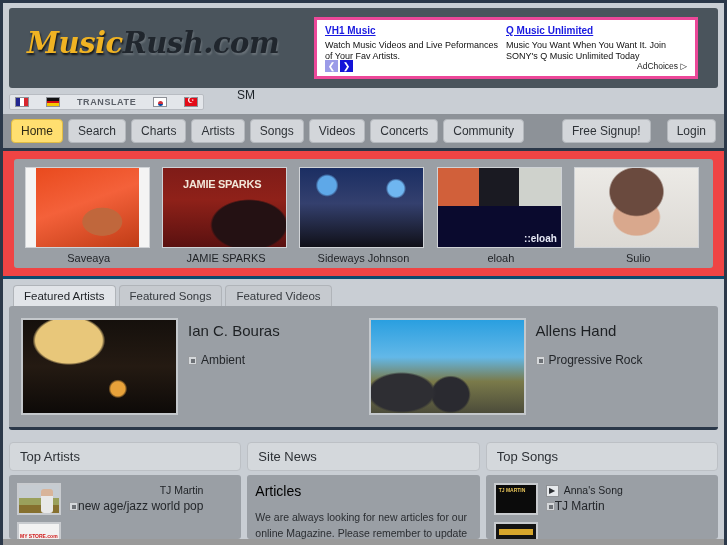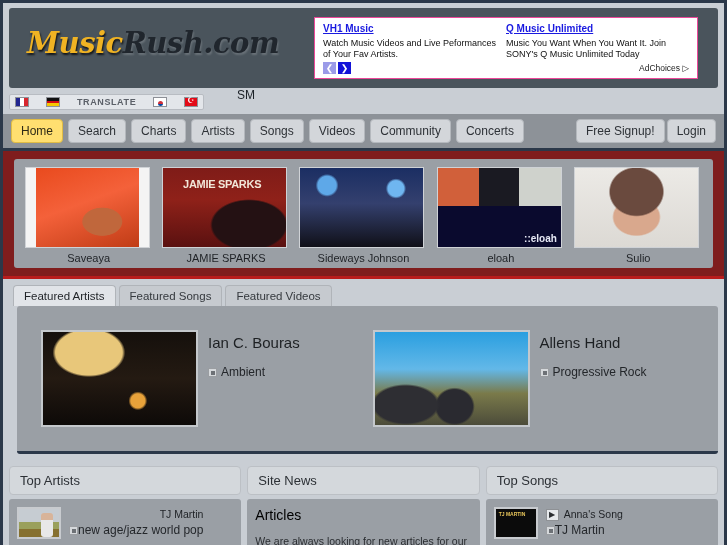--- a/index.html
+++ b/index.html
@@ -58,21 +58,21 @@
     font-style: normal;
     margin-top: 28px;
   }
 
   
   .ad-box {
     position: absolute;
     right: 20px; top: 9px;
     width: 384px; height: 62px;
     background: #ffffff;
-    border: 1px solid #ec4899;
+    border: 3px solid #ec4899;
     padding: 5px 8px 0 8px;
     font-size: 9.5px;
     color: #111;
     display: flex;
   }
   .ad-col { width: 50%; line-height: 1.25; }
   .ad-col a {
     color: #1a1ae0; font-weight: bold; font-size: 10px;
     text-decoration: underline; display: inline-block; margin-bottom: 2px;
   }
@@ -112,38 +112,38 @@
   .translate-label { font-size: 9px; font-weight: bold; letter-spacing: 0.6px; color: #5b6068; }
 
   
   .nav-wrap {
     background: #8d9298;
     padding: 5px 8px;
     display: flex; align-items: center;
     border-bottom: 3px solid #2b3849;
   }
   .nav-left { display: flex; gap: 5px; }
-  .nav-right { margin-left: auto; display: flex; gap: 2px; }
+  .nav-right { margin-left: auto; display: flex; gap: 16px; }
   .nav-btn {
     background: #d3d6da;
     border: 1px solid #b4b8bd;
     border-radius: 4px;
     padding: 4px 9px;
     font-size: 12px;
     color: #2e3237;
     cursor: pointer;
     line-height: 14px;
   }
   .nav-btn.active { background: #ffdf70; border-color: #e0bc45; color: #2e2a16; }
 
   
   .strip-wrap {
-    background: #7f1d1d;
+    background: #ef4444;
     padding: 8px 11px;
-    border-bottom: 3px solid #b91c1c;
+    border-bottom: 3px solid #0c4a6e;
   }
   .strip {
     background: #9a9fa5;
     border-radius: 3px;
     padding: 8px 6px 4px 6px;
     display: flex; justify-content: space-around;
   }
   .strip-item { width: 128px; text-align: center; }
   .thumb-lg {
     width: 125px; height: 81px;
@@ -191,24 +191,23 @@
     font-size: 11.5px;
     color: #35393e;
     cursor: pointer;
   }
   .tab.active { background: #e1e4e8; color: #1f2226; }
 
   .featured-wrap { background: #c9ced4; padding: 0 6px 6px 6px; }
   .featured {
     background: #9a9fa5;
     border-radius: 3px;
-    padding: 24px;
+    padding: 12px;
     display: flex; gap: 10px;
     border-bottom: 3px solid #2b3849;
-    margin-left: 8px;
   }
   .feat-card { display: flex; gap: 10px; width: 50%; }
   .feat-thumb {
     width: 157px; height: 97px;
     border: 2px solid #c4c8cc;
     overflow: hidden;
     flex-shrink: 0;
   }
   .art-bouras { width:100%; height:100%; background:
       radial-gradient(ellipse at 30% 22%, #e8c77a 0 22%, transparent 24%),
@@ -327,22 +326,22 @@
   </div>
 
   <div class="nav-wrap">
     <div class="nav-left">
       <div class="nav-btn active">Home</div>
       <div class="nav-btn">Search</div>
       <div class="nav-btn">Charts</div>
       <div class="nav-btn">Artists</div>
       <div class="nav-btn">Songs</div>
       <div class="nav-btn">Videos</div>
+      <div class="nav-btn">Concerts</div>
       <div class="nav-btn">Community</div>
-      <div class="nav-btn">Concerts</div>
     </div>
     <div class="nav-right">
       <div class="nav-btn">Free Signup!</div>
       <div class="nav-btn">Login</div>
     </div>
   </div>
 
   <div class="strip-wrap">
     <div class="strip">
       <div class="strip-item">

